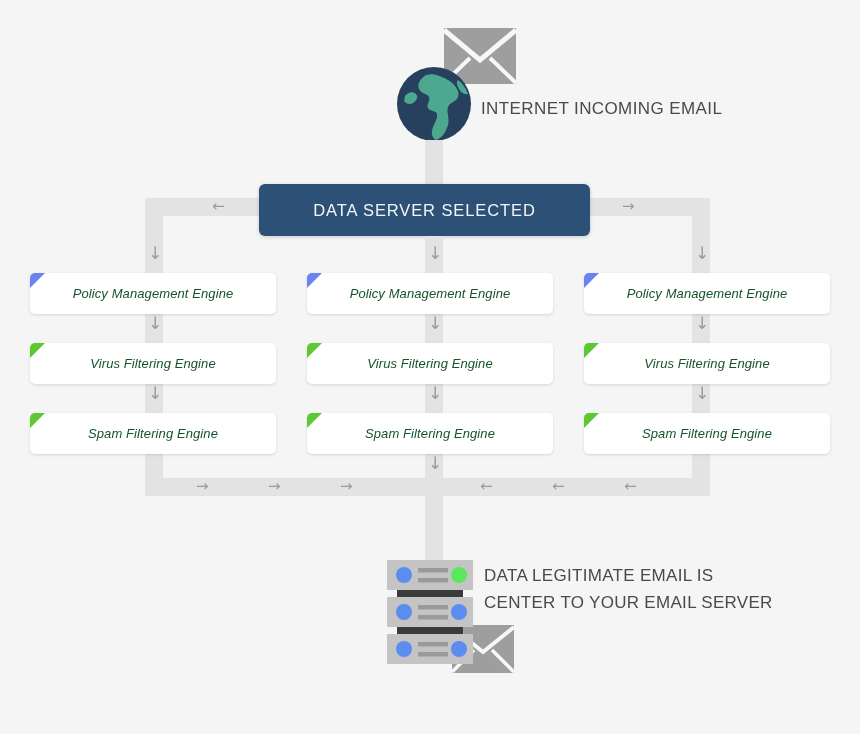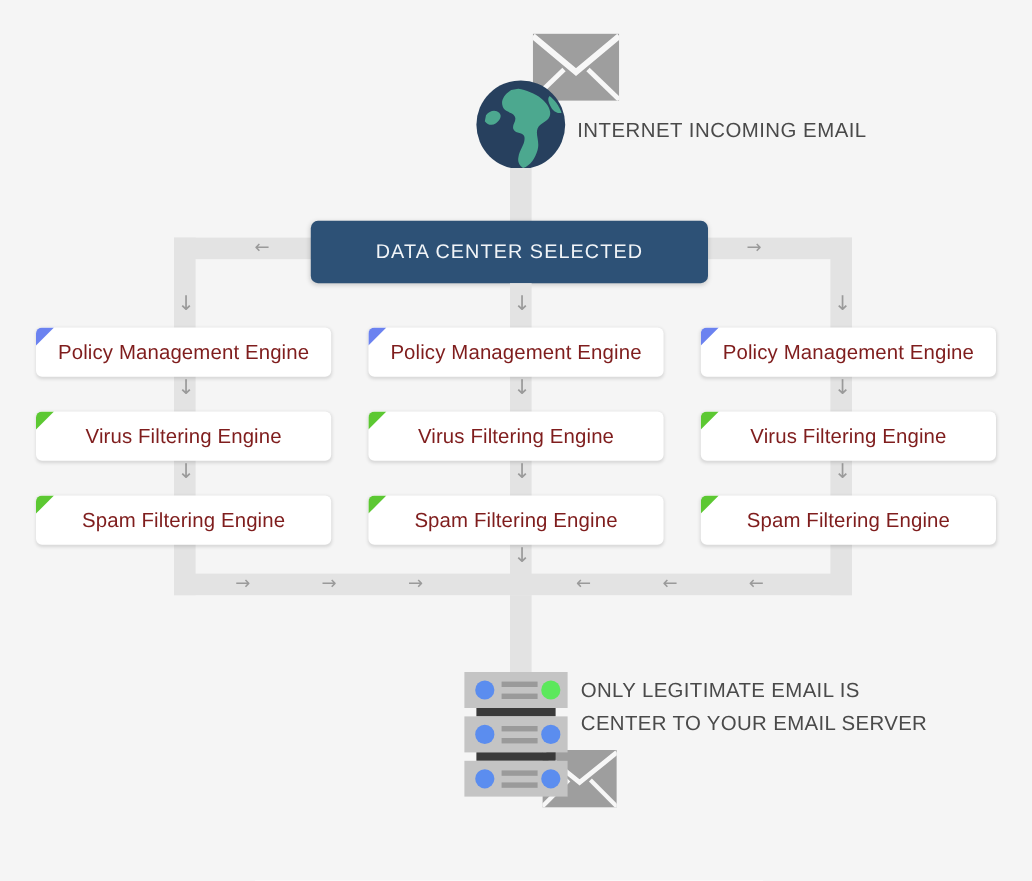--- a/index.html
+++ b/index.html
@@ -39,24 +39,25 @@
     height: 41px;
     background: #ffffff;
     border-radius: 5px;
     box-shadow: 0 1px 3px rgba(0,0,0,0.13);
     display: flex;
     align-items: center;
     justify-content: center;
     overflow: hidden;
   }
   .engine-label {
-    font-size: 17px;
-    color: #7f1d1d;
+    font-size: 13px;
+    color: #14532d;
     letter-spacing: .1px;
     white-space: nowrap;
+    font-style: italic;
   }
   .corner {
     position: absolute;
     top: 0;
     left: 0;
     width: 0;
     height: 0;
     border-style: solid;
     border-width: 15px 15px 0 0;
     border-color: transparent transparent transparent transparent;
@@ -136,21 +137,21 @@
   <div id="top-caption">INTERNET INCOMING EMAIL</div>
 
   <div class="rail" style="left:425px; top:140px; width:18px; height:46px;"></div>
 
   <div class="rail" style="left:145px; top:198px; width:565px; height:18px;"></div>
 
   <div class="arrow horiz" style="left:212px; top:199px;">←</div>
   <div class="arrow horiz" style="left:622px; top:199px;">→</div>
 
   <div id="banner">
-    <span id="banner-label">DATA CENTER SELECTED</span>
+    <span id="banner-label">DATA SERVER SELECTED</span>
   </div>
 
   <div class="rail" style="left:145px; top:198px; width:18px; height:298px;"></div>
   <div class="rail" style="left:692px; top:198px; width:18px; height:298px;"></div>
   <div class="rail" style="left:425px; top:236px; width:18px; height:260px;"></div>
 
   <div class="arrow down" style="left:148px; top:245px;">↓</div>
   <div class="arrow down" style="left:148px; top:315px;">↓</div>
   <div class="arrow down" style="left:148px; top:385px;">↓</div>
 
@@ -245,17 +246,17 @@
       <rect x="33" y="82" width="30" height="4.5" fill="#9a9a9a"></rect>
       <rect x="33" y="92" width="30" height="4.5" fill="#9a9a9a"></rect>
       <circle cx="74" cy="89" r="8" fill="#5b8def"></circle>
 
       <rect x="10" y="104" width="11" height="6" fill="#c4c4c4"></rect>
       <rect x="69" y="104" width="11" height="6" fill="#c4c4c4"></rect>
     </svg>
   </div>
 
   <div id="bottom-caption">
-    <div>ONLY LEGITIMATE EMAIL IS</div>
+    <div>DATA LEGITIMATE EMAIL IS</div>
     <div>CENTER TO YOUR EMAIL SERVER</div>
   </div>
 
 </div>
 
 </body></html>

